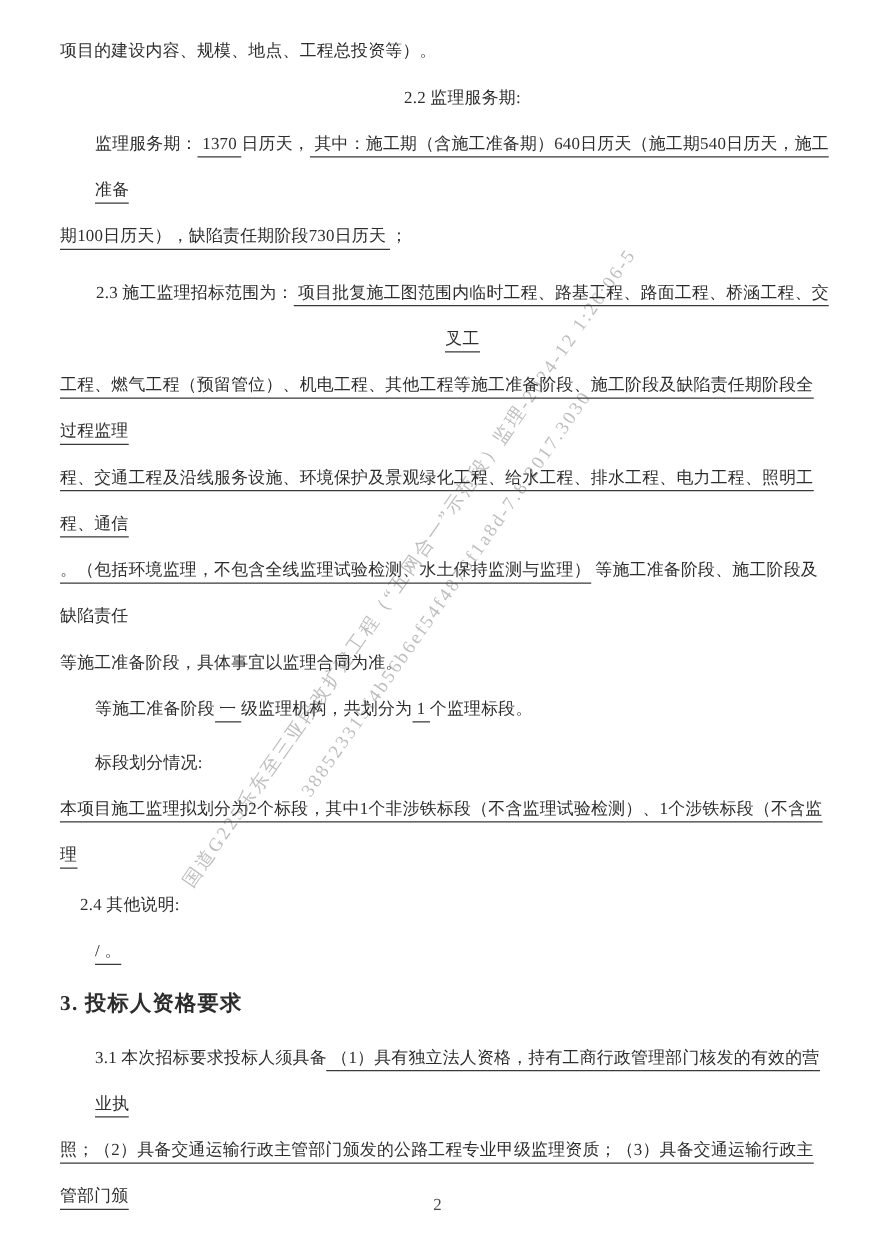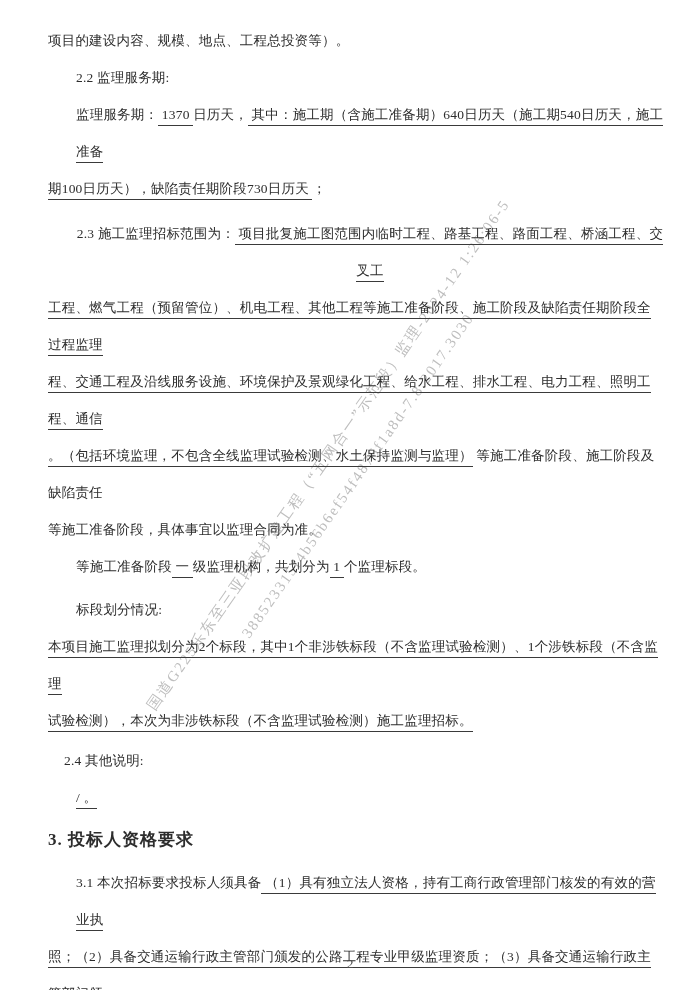--- a/index.html
+++ b/index.html
@@ -60,32 +60,31 @@
 </head>
 <body>
 
 <div class="watermark">
   <div class="wm-line">国道G225乐东至三亚段改扩建工程（“五网合一”示范段）监理-2024-12 1:26:06-5</div>
   <div class="wm-line">388523315f4b56b6ef54f4876f1a8d-7.8.2017.3030</div>
 </div>
 
 <div class="page">
     <div class="line"><span>项目的建设内容、规模、地点、工程总投资等）。</span></div>
-    <div class="line" style="margin-left: 28px;"><span>2.2 监理服务期:</span></div>
+    <div class="line" style="margin-left: 28px; text-align: center;"><span>2.2 监理服务期:</span></div>
     <div class="line" style="margin-left: 28px;"><span>监理服务期：</span><span class="u"> 1370 </span><span>日历天，</span><span class="u"> 其中：施工期（含施工准备期）640日历天（施工期540日历天，施工准备</span></div>
     <div class="line"><span class="u">期100日历天），缺陷责任期阶段730日历天 </span><span>；</span></div>
     <div class="line" style="margin-left: 28px; margin-top: 8px; text-align: center;"><span>2.3 施工监理招标范围为：</span><span class="u"> 项目批复施工图范围内临时工程、路基工程、路面工程、桥涵工程、交叉工</span></div>
     <div class="line"><span class="u">工程、燃气工程（预留管位）、机电工程、其他工程等施工准备阶段、施工阶段及缺陷责任期阶段全过程监理</span></div>
     <div class="line"><span class="u">程、交通工程及沿线服务设施、环境保护及景观绿化工程、给水工程、排水工程、电力工程、照明工程、通信</span></div>
     <div class="line"><span class="u">。（包括环境监理，不包含全线监理试验检测、水土保持监测与监理）</span><span> 等施工准备阶段、施工阶段及缺陷责任</span></div>
     <div class="line"><span>等施工准备阶段，具体事宜以监理合同为准。</span></div>
     <div class="line" style="margin-left: 28px;"><span>等施工准备阶段</span><span class="u"> 一 </span><span>级监理机构，共划分为</span><span class="u"> 1 </span><span>个监理标段。</span></div>
     <div class="line" style="margin-left: 28px; margin-top: 6px;"><span>标段划分情况:</span></div>
     <div class="line" style=""><span class="u">本项目施工监理拟划分为2个标段，其中1个非涉铁标段（不含监理试验检测）、1个涉铁标段（不含监理</span></div>
-    <div class="line"><span class="u">试验检测），本次为非涉铁标段（不含监理试验检测）施工监理招标。</span></div>
     <div class="line" style="margin-left: 16px; margin-top: 3px;"><span>2.4 其他说明:</span></div>
     <div class="line" style="margin-left: 28px;"><span class="u">/ 。</span></div>
     <div class="line heading"><span>3. 投标人资格要求</span></div>
     <div class="line" style="margin-left: 28px;"><span>3.1 本次招标要求投标人须具备</span><span class="u"> （1）具有独立法人资格，持有工商行政管理部门核发的有效的营业执</span></div>
     <div class="line"><span class="u">照；（2）具备交通运输行政主管部门颁发的公路工程专业甲级监理资质；（3）具备交通运输行政主管部门颁</span></div>
   </div>
 
 <div class="footer">2</div>
 
 </body></html>

